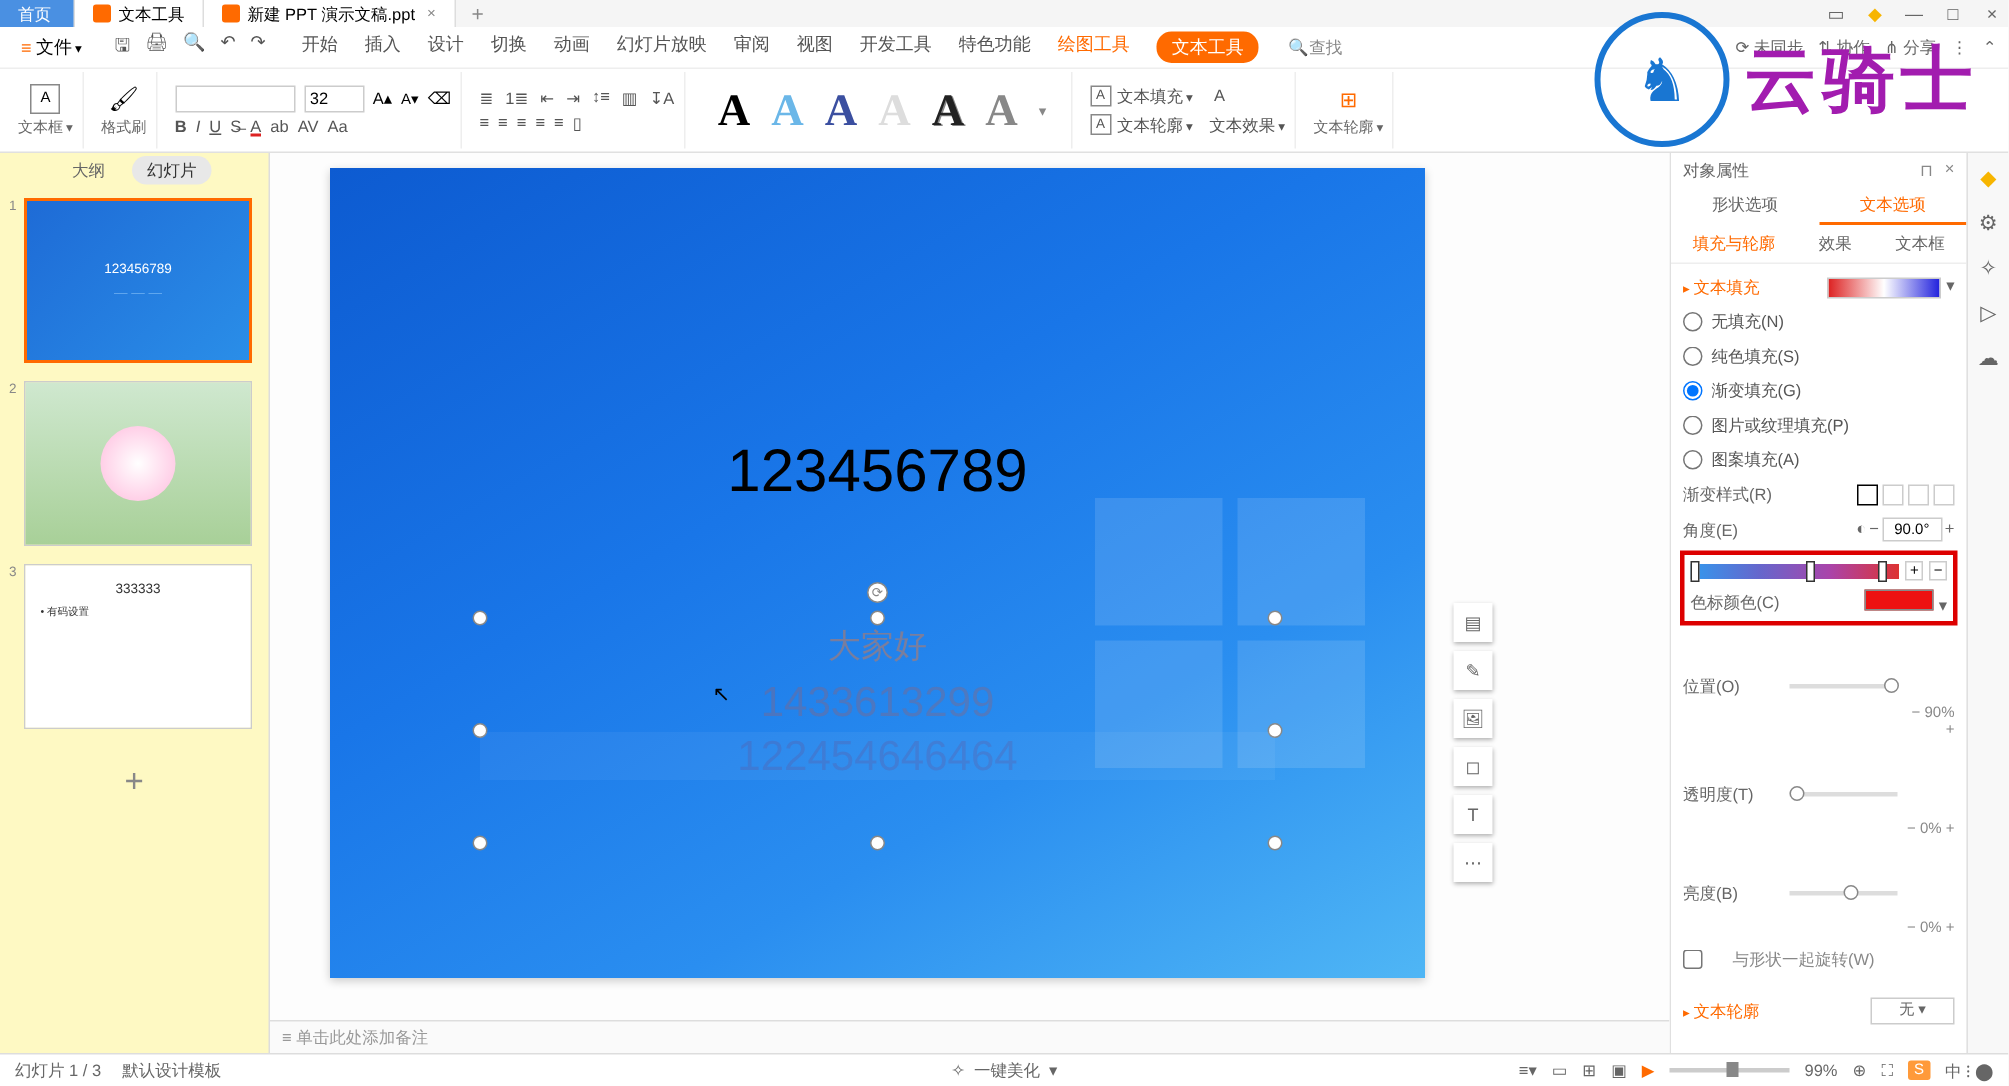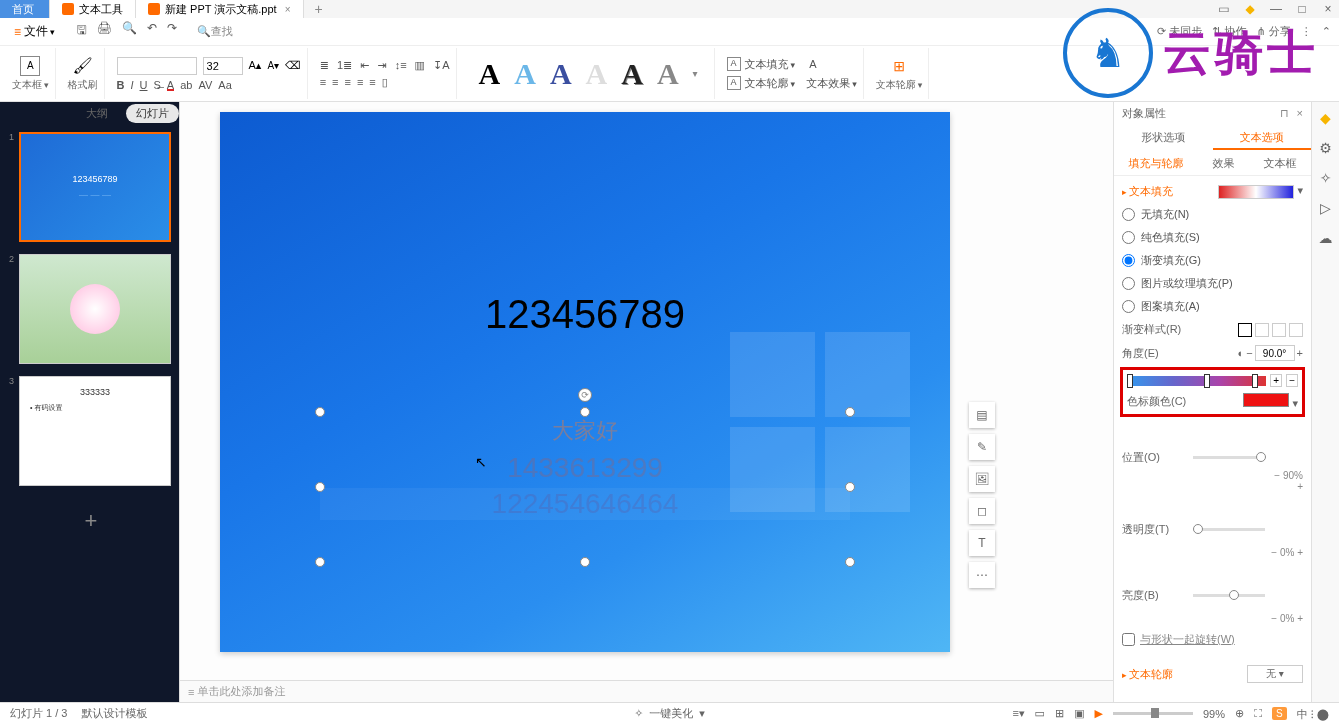--- a/index.html
+++ b/index.html
@@ -39,21 +39,21 @@
 .fill-row { display:flex; align-items:center; gap:4px; font-size:11px; color:#555; }
 .fill-row .sq { width:14px; height:14px; display:inline-block; }
 
 .logo-watermark { position:absolute; right:20px; top:8px; z-index:50; display:flex; align-items:center; }
 .logo-watermark .circ { width:90px; height:90px; border:4px solid #1976d2; border-radius:50%; display:flex; align-items:center; justify-content:center; }
 .logo-watermark .knight { font-size:40px; color:#1976d2; }
 .logo-watermark .txt { color:#a21caf; font-size:48px; font-weight:bold; margin-left:10px; letter-spacing:4px; }
 
 .work-area { position:absolute; top:102px; bottom:22px; left:0; right:0; display:flex; }
 
-.outline-panel { width:180px; background:#0f172a; border-right:1px solid #ddd; display:flex; flex-direction:column;align-items:flex-end; }
+.outline-panel { width:180px; background:#fef9c3; border-right:1px solid #ddd; display:flex; flex-direction:column; }
 .outline-tabs { display:flex; height:22px; align-items:center; justify-content:center; gap:8px; font-size:11px; }
 .outline-tabs .ot { padding:2px 10px; color:#666; }
 .outline-tabs .ot.active { background:#e8e8e8; border-radius:10px; color:#333; }
 .thumb-list { flex:1; overflow:auto; padding:8px; }
 .thumb { position:relative; margin-bottom:12px; }
 .thumb .num { position:absolute; left:-2px; top:0; font-size:9px; color:#888; }
 .thumb .img { margin-left:8px; width:152px; height:110px; border:1px solid #ccc; background:#fff; display:flex; align-items:center; justify-content:center; font-size:10px; }
 .thumb.selected .img { border:2px solid #ff6a00; }
 .thumb1-bg { background: linear-gradient(135deg,#1e6bd6,#2a8ee8); width:100%; height:100%; display:flex; flex-direction:column; align-items:center; justify-content:center; color:#a8d8ff; font-size:9px; }
 .thumb2-bg { background: linear-gradient(#cfe8cf,#a8d098); width:100%; height:100%; display:flex; align-items:center; justify-content:center;}
@@ -107,21 +107,21 @@
 .grad-slider-row { display:flex; align-items:center; gap:4px; }
 .grad-slider { flex:1; height:10px; background:linear-gradient(90deg,#39e,#66c,#a4a,#d33); position:relative; }
 .grad-slider .stop { position:absolute; top:-2px; width:6px; height:14px; background:#fff; border:1px solid #333; }
 .hl-box { border:3px solid #d00; padding:4px; margin:-2px; }
 .color-sw { width:46px; height:14px; background:#e11; border:1px solid #888; display:inline-block; }
 .slider-row { display:flex; align-items:center; gap:6px; }
 .slider-row .track { flex:1; height:3px; background:#ddd; position:relative; }
 .slider-row .knob { position:absolute; top:-4px; width:10px; height:10px; background:#fff; border:1px solid #888; border-radius:50%; }
 .slider-row .val { width:32px; text-align:right; color:#888; font-size:10px;margin-top:47px; }
 .outline-sel { width:56px; height:18px; border:1px solid #ccc; text-align:center; line-height:16px; color:#666; font-size:10px; }
-.checkbox-row { display:flex; align-items:center; gap:5px; color:#888;text-decoration:underline; }
+.checkbox-row { display:flex; align-items:center; gap:20px; color:#888; }
 
 .status-bar { position:absolute; bottom:0; left:0; right:0; height:22px; background:#fff; border-top:1px solid #ddd; display:flex; align-items:center; padding:0 10px; font-size:11px; color:#666; justify-content:space-between; }
 .status-left { display:flex; gap:14px; }
 .status-center { position:absolute; left:50%; transform:translateX(-50%); display:flex; align-items:center; gap:6px; }
 .status-right { display:flex; gap:10px; align-items:center; }
 .zoom-track { width:80px; height:3px; background:#ccc; position:relative; }
 .zoom-track .zknob { position:absolute; left:48%; top:-4px; width:8px; height:10px; background:#888; }
 .ime-ind { background:#ff9a3a; color:#fff; padding:1px 4px; border-radius:2px; font-size:10px; }
 </style>
 </head>
@@ -155,20 +155,34 @@
     <span class="file-btn arrow-down">
         <span style="color:#ff6a00;margin-right:3px">≡</span>
         <span>文件</span>
       </span>
     <div class="quick-icons">
       <span>🖫</span>
       <span>🖨</span>
       <span>🔍</span>
       <span>↶</span>
       <span>↷</span>
+    </div>
+    <div class="menu-tabs">
+      <span class="mt">开始</span>
+      <span class="mt">插入</span>
+      <span class="mt">设计</span>
+      <span class="mt">切换</span>
+      <span class="mt">动画</span>
+      <span class="mt">幻灯片放映</span>
+      <span class="mt">审阅</span>
+      <span class="mt">视图</span>
+      <span class="mt">开发工具</span>
+      <span class="mt">特色功能</span>
+      <span class="mt draw">绘图工具</span>
+      <span class="mt text-tool">文本工具</span>
     </div>
     <div class="search-box">🔍 <span>查找</span></div>
   </div>
   <div class="menu-right">
     <span>⟳ <span>未同步</span></span>
     <span>⇅ <span>协作</span></span>
     <span>⋔ <span>分享</span></span>
     <span>⋮</span>
     <span>⌃</span>
   </div>

